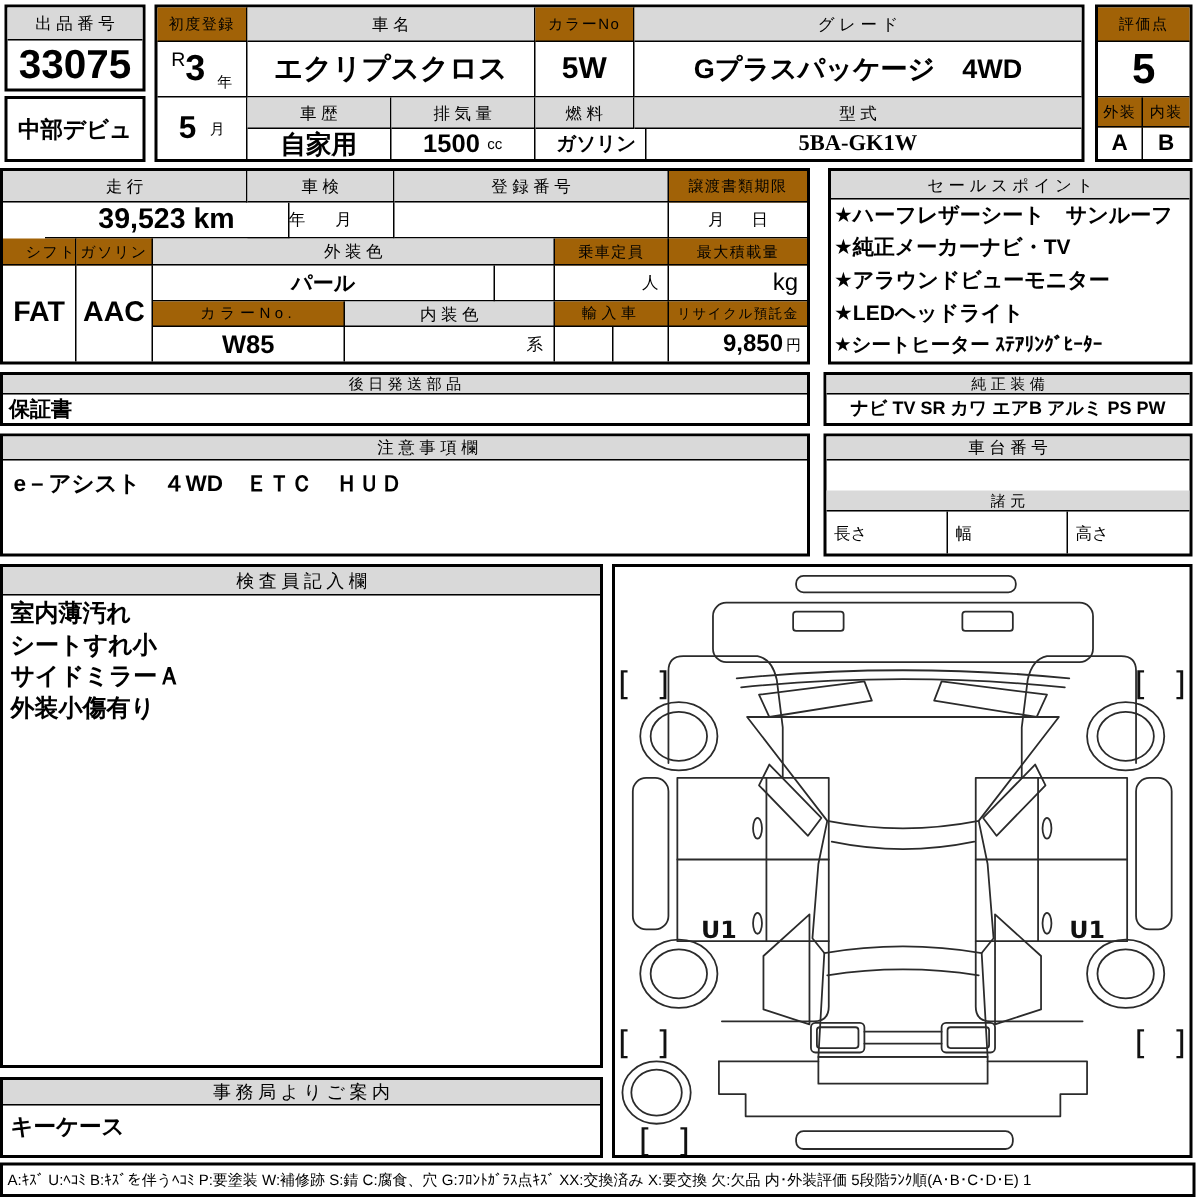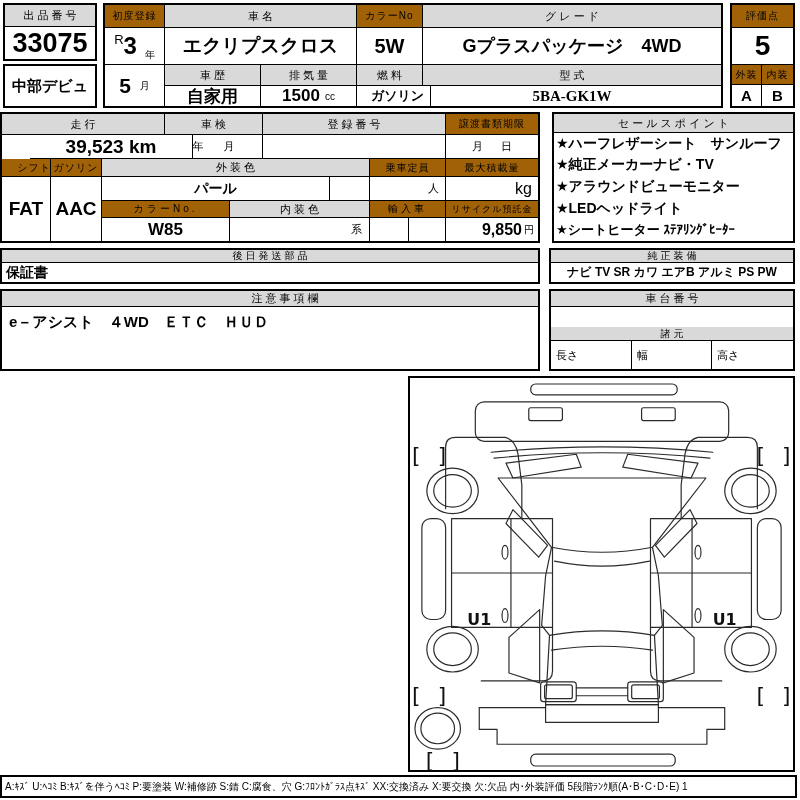--- a/index.html
+++ b/index.html
@@ -137,21 +137,34 @@
   </div>
 
   <div class="box" style="left:549px;top:289px;width:246px;height:82px;">
     <div class="c h bb" style="left:0;top:0;width:242px;height:16px;">車台番号</div>
     <div class="c h bb" style="left:0;top:36px;width:242px;height:14px;font-size:10px;">諸元</div>
     <div class="c br left" style="left:0;top:50px;width:81px;height:28px;font-size:11px;padding-left:5px;">長さ</div>
     <div class="c br left" style="left:81px;top:50px;width:80px;height:28px;font-size:11px;padding-left:5px;">幅</div>
     <div class="c left" style="left:161px;top:50px;width:81px;height:28px;font-size:11px;padding-left:5px;">高さ</div>
   </div>
 
-
+  <div class="box" style="left:0;top:376px;width:402px;height:336px;">
+    <div class="c h bb" style="left:0;top:0;width:398px;height:19px;font-size:12px;">検査員記入欄</div>
+    <div style="position:absolute;left:0;top:21px;width:398px;padding-left:5px;box-sizing:border-box;">
+      <div class="b" style="font-size:16px;line-height:21px;">室内薄汚れ</div>
+      <div class="b" style="font-size:16px;line-height:21px;">シートすれ小</div>
+      <div class="b" style="font-size:16px;line-height:21px;">サイドミラーＡ</div>
+      <div class="b" style="font-size:16px;line-height:21px;">外装小傷有り</div>
+    </div>
+  </div>
+
+  <div class="box" style="left:0;top:718px;width:402px;height:54px;">
+    <div class="c h bb" style="left:0;top:0;width:398px;height:17px;font-size:12px;">事務局よりご案内</div>
+    <div class="c b left" style="left:0;top:17px;width:398px;height:28px;font-size:15px;padding-left:5px;">キーケース</div>
+  </div>
 
   <div class="box" style="left:408px;top:376px;width:387px;height:396px;">
     <svg width="383" height="392" viewBox="0 0 387 396">
       <g stroke="#2b2b2b" fill="none" stroke-width="1.2" stroke-linejoin="round" stroke-linecap="round">
         <rect x="122" y="6" width="148" height="11" rx="5"></rect>
         <rect x="66" y="24" width="256" height="40" rx="9"></rect>
         <rect x="120" y="30" width="34" height="13" rx="2"></rect>
         <rect x="234" y="30" width="34" height="13" rx="2"></rect>
         <path d="M82,75 Q194,64 306,75"></path>
         <path d="M85,81 Q194,70 303,81"></path>

